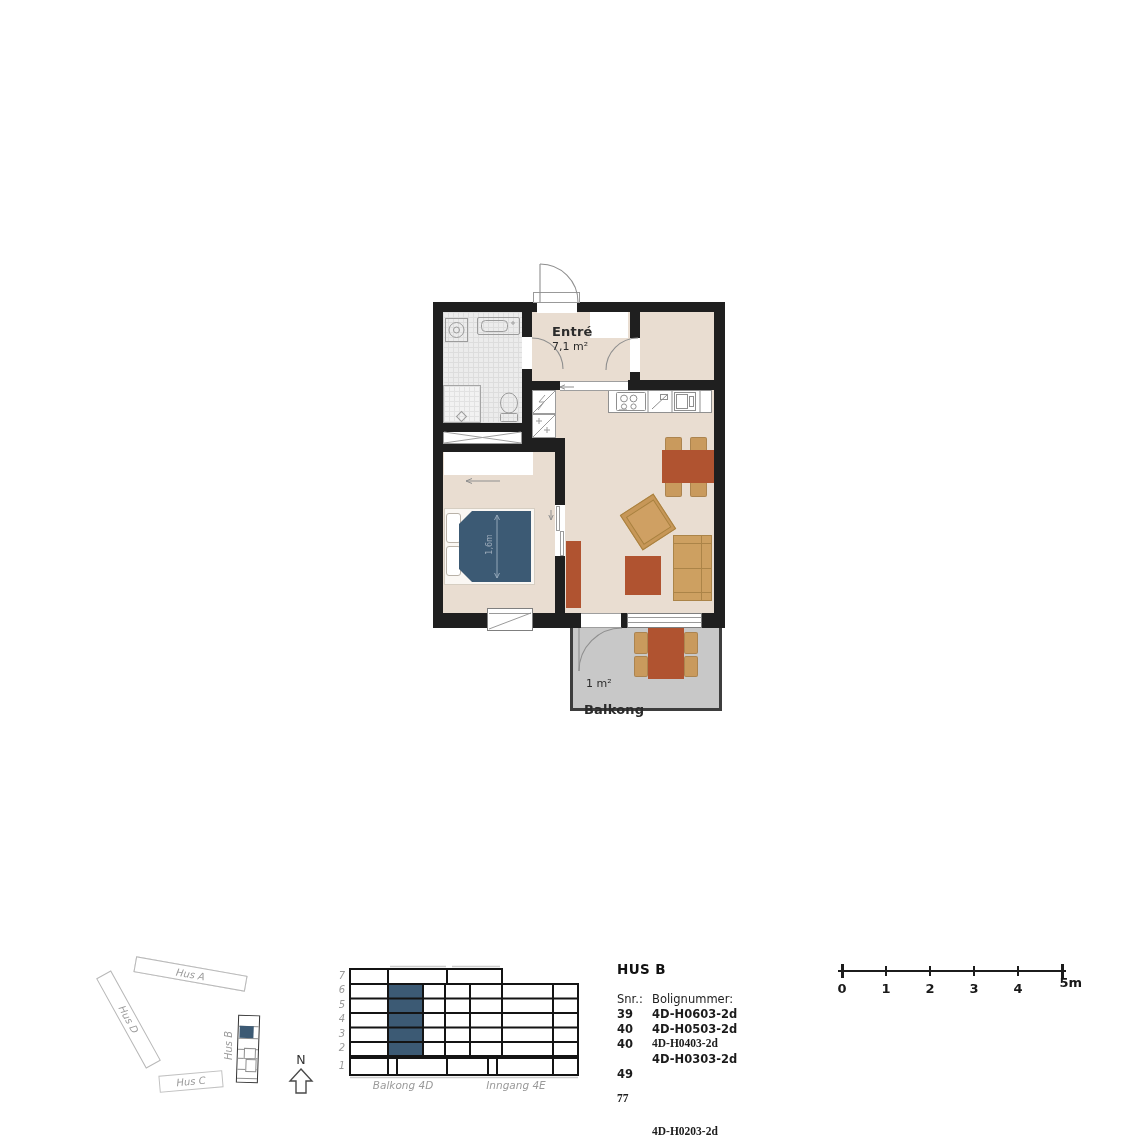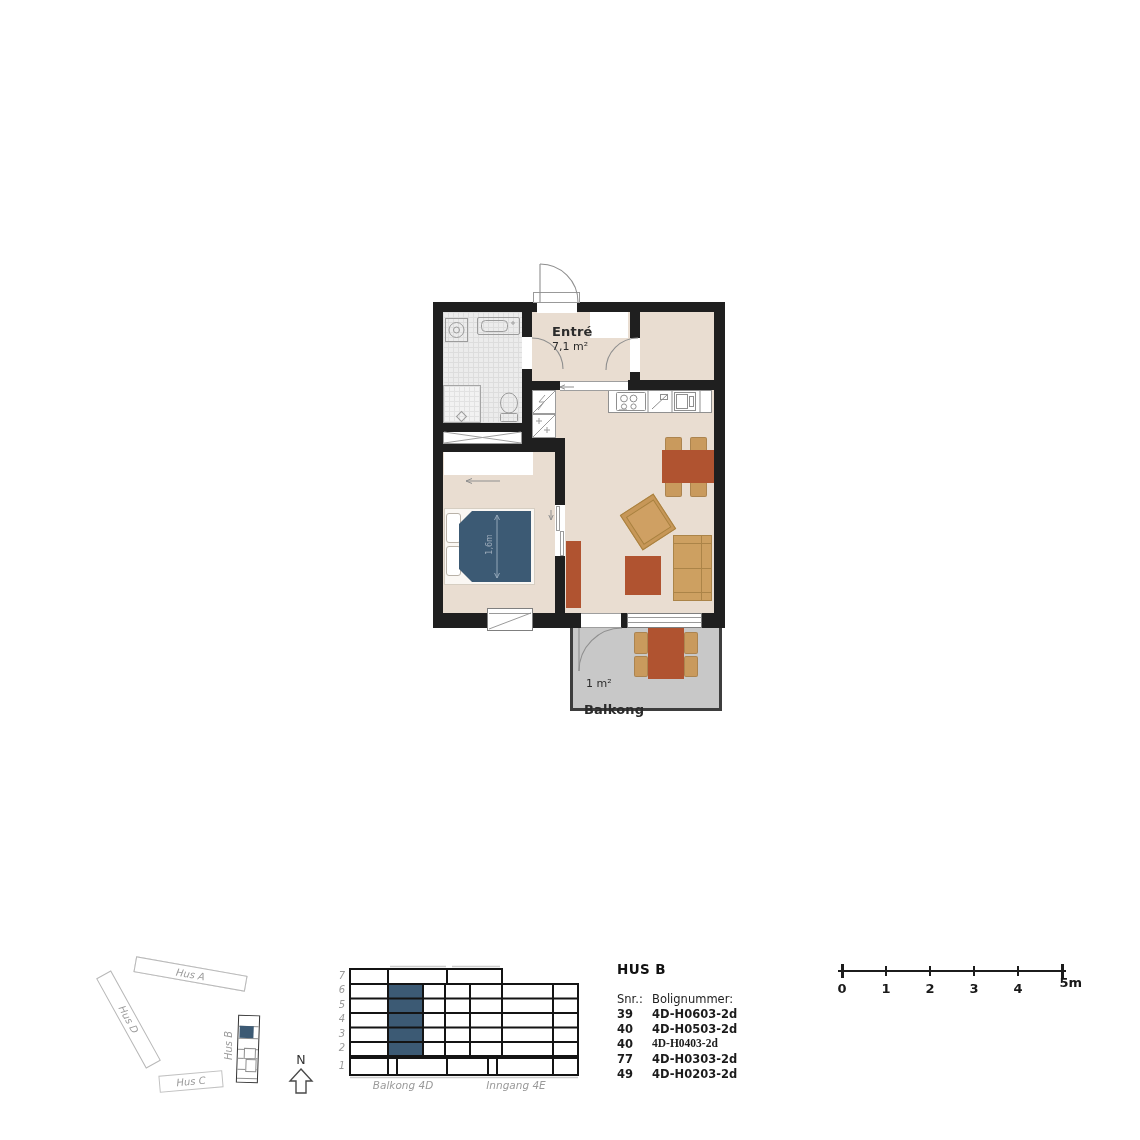--- a/index.html
+++ b/index.html
@@ -278,24 +278,24 @@
 
 <div class="txt" style="left:617px;top:962px;font-size:13.5px;font-weight:700;letter-spacing:.4px;color:#111;">HUS B</div>
 <div class="txt" style="left:617px;top:993px;font-size:11.5px;color:#222;">Snr.:</div>
 <div class="txt" style="left:652px;top:993px;font-size:11.5px;color:#222;">Bolignummer:</div>
 <div class="legrow" style="left:617px;top:1007px;">39</div>
 <div class="legrow" style="left:652px;top:1007px;">4D-H0603-2d</div>
 <div class="legrow" style="left:617px;top:1022px;">40</div>
 <div class="legrow" style="left:652px;top:1022px;">4D-H0503-2d</div>
 <div class="legrow" style="left:617px;top:1037px;">40</div>
 <div class="legrow" style="left:652px;top:1037px;font-family:Liberation Serif, serif;">4D-H0403-2d</div>
-<div class="legrow" style="left:617px;top:1052px;">77</div>
+<div class="legrow" style="left:617px;top:1092px;font-family:Liberation Serif, serif;">77</div>
 <div class="legrow" style="left:652px;top:1052px;">4D-H0303-2d</div>
 <div class="legrow" style="left:617px;top:1067px;">49</div>
-<div class="legrow" style="left:652px;top:1067px;">4D-H0203-2d</div>
+<div class="legrow" style="left:652px;top:1125px;font-family:Liberation Serif, serif;">4D-H0203-2d</div>
 
 <div class="abs" style="left:830px;top:955px;width:260px;height:45px;">
   <div class="tick" style="left:8px;top:15px;width:228px;height:2px;"></div>
   <div class="tick" style="left:11px;top:9px;width:3px;height:14px;"></div>
   <div class="tick" style="left:55px;top:11px;width:2px;height:10px;"></div>
   <div class="tick" style="left:99px;top:11px;width:2px;height:10px;"></div>
   <div class="tick" style="left:143px;top:11px;width:2px;height:10px;"></div>
   <div class="tick" style="left:187px;top:11px;width:2px;height:10px;"></div>
   <div class="tick" style="left:231px;top:9px;width:3px;height:14px;"></div>
   <div class="ticklbl" style="left:0px;top:26px;">0</div>

